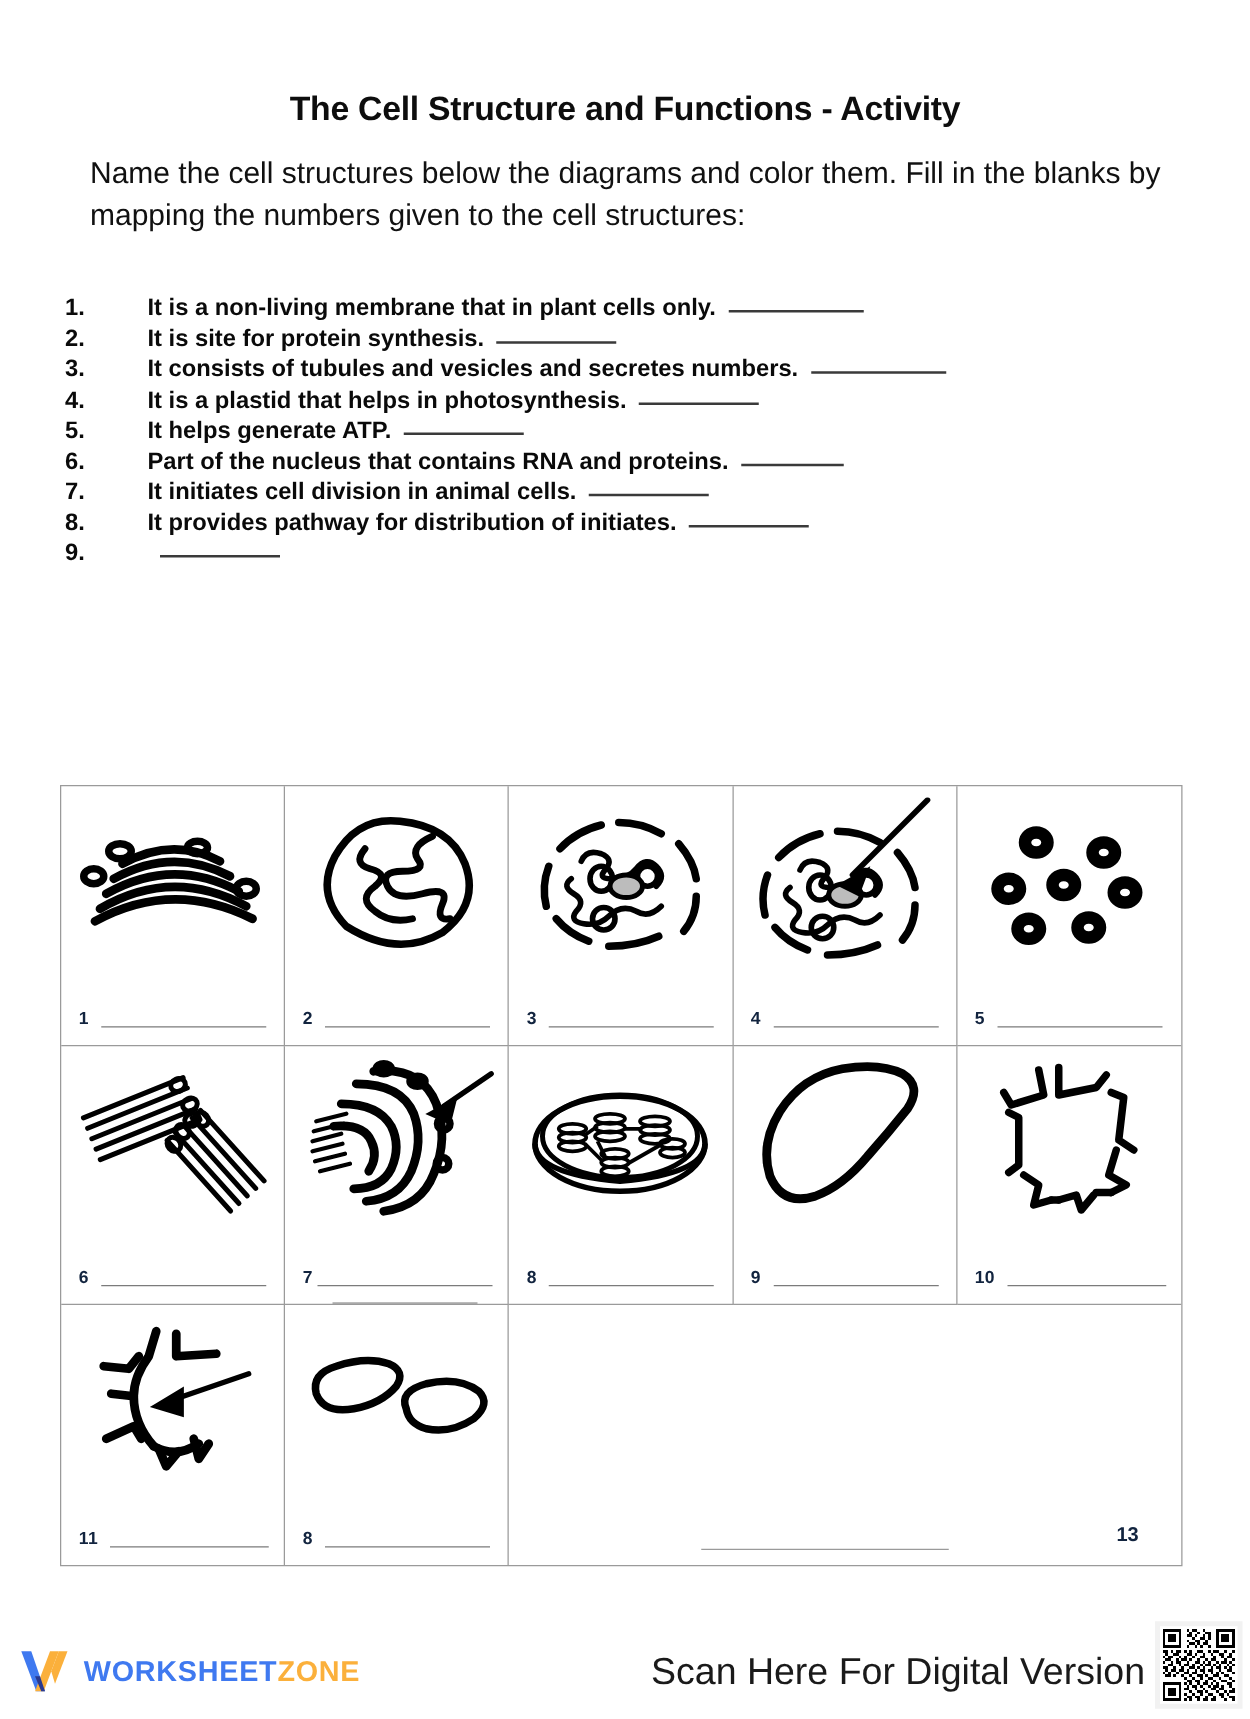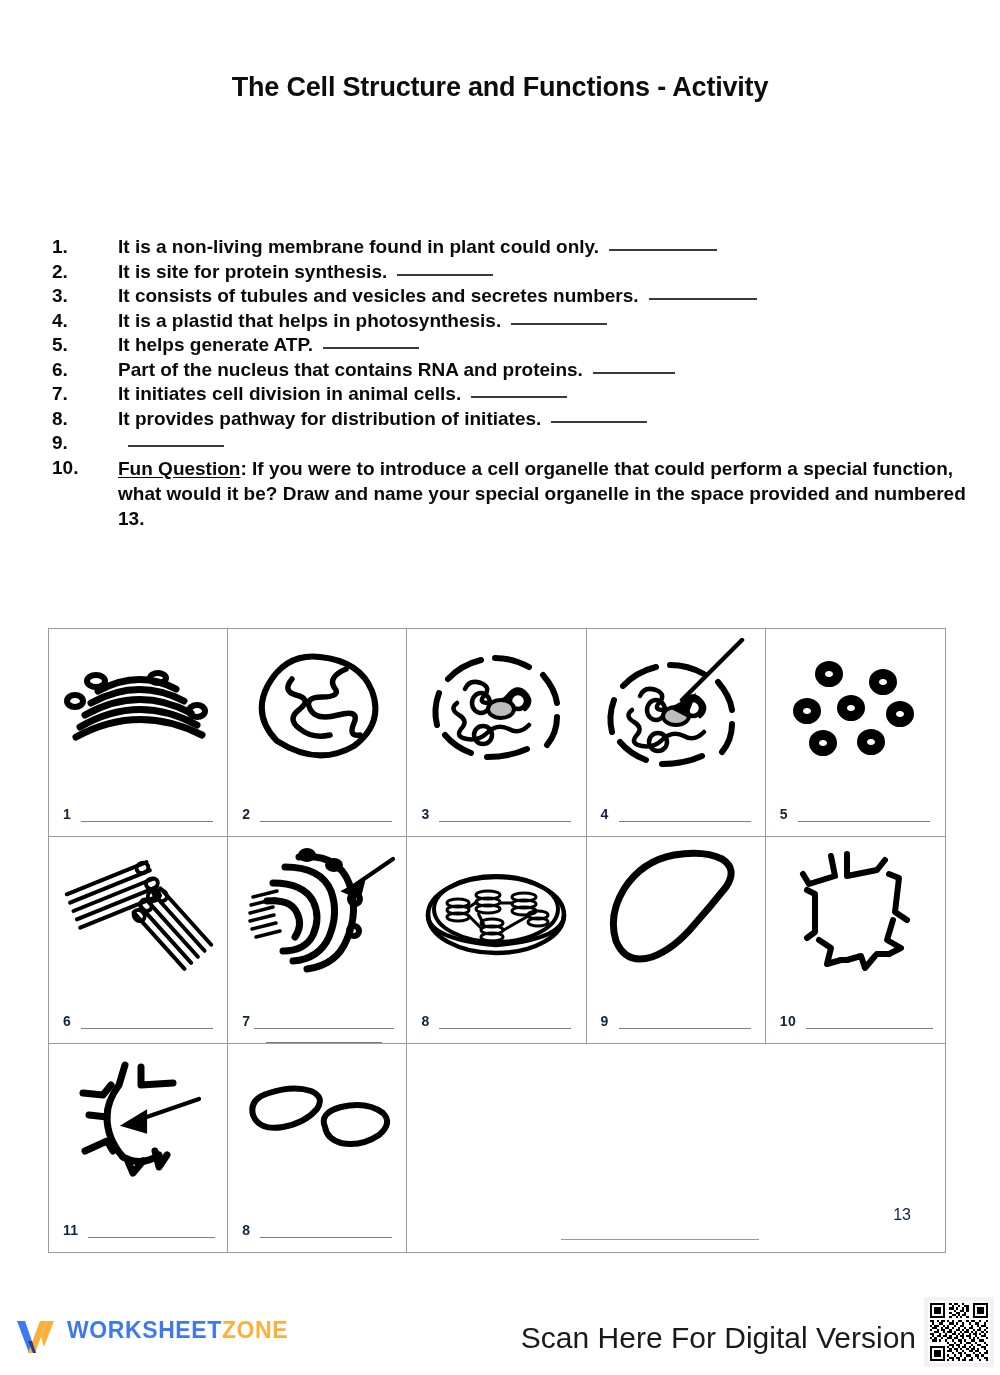--- a/index.html
+++ b/index.html
@@ -92,35 +92,35 @@
     max-width:132px;
   }
   .cellfoot.tight .n{margin-right:4px;}
   .cellfoot .ln2{
     position:absolute;left:24px;right:12px;bottom:-14px;
     border-bottom:1.4px solid #7b7b7b;height:0;max-width:150px;
   }
 
   
   .cell13foot{
-    position:absolute;left:0;bottom:28px;width:100%;
+    position:absolute;left:0;bottom:14px;width:100%;
     display:flex;align-items:flex-end;justify-content:flex-end;
     padding-right:34px;box-sizing:border-box;
-    font-size:16px;font-weight:normal;color:#12243f;
+    font-size:16px;font-weight:bold;color:#12243f;
   }
   .cell13line{
     position:absolute;left:154px;bottom:12px;width:198px;
     border-bottom:1.8px solid #9a9a9a;height:0;
   }
 
   
   .footer{position:absolute;left:0;bottom:0;width:1000px;height:86px;}
   .logo{
     position:absolute;left:14px;bottom:18px;
-    display:flex;align-items:flex-start;
+    display:flex;align-items:center;
   }
   .logo-mark{width:46px;height:40px;margin-right:7px;}
   .logo-text{
     font-size:23px;font-weight:bold;letter-spacing:0.6px;
     font-family:"Liberation Sans", sans-serif;
   }
   .logo-text .w{color:#3f79f0;}
   .logo-text .z{color:#fbb03b;}
   .scan{
     position:absolute;right:84px;bottom:20px;
@@ -133,26 +133,27 @@
   }
   .qr svg{display:block;}
 </style>
 </head>
 <body>
 
 <div class="page">
 
   <div class="title">The Cell Structure and Functions - Activity</div>
 
+  <div class="intro">Name the cell structures  below the diagrams and color them. Fill in the blanks by mapping the numbers given to the cell structures:</div>
 
   <div class="qlist">
 
     <div class="qrow">
       <span class="qnum">1.</span>
-      <span class="qtext"><span>It is a non-living membrane found in plant could only.</span><span class="blank b-lg"></span></span>
+      <span class="qtext"><span>It is a non-living membrane that in plant cells only.</span><span class="blank b-lg"></span></span>
     </div>
 
     <div class="qrow">
       <span class="qnum">2.</span>
       <span class="qtext"><span>It is site for protein synthesis.</span><span class="blank b-md"></span></span>
     </div>
 
     <div class="qrow">
       <span class="qnum">3.</span>
       <span class="qtext"><span>It consists of tubules and vesicles and  secretes numbers.</span><span class="blank b-lg"></span></span>
@@ -181,24 +182,20 @@
     <div class="qrow">
       <span class="qnum">8.</span>
       <span class="qtext"><span>It provides pathway for distribution of initiates.</span><span class="blank b-md"></span></span>
     </div>
 
     <div class="qrow">
       <span class="qnum">9.</span>
       <span class="qtext"><span class="blank b-md"></span></span>
     </div>
 
-    <div class="qrow q10">
-      <span class="qnum">10.</span>
-      <span class="qtext"><span class="underline-word">Fun Question</span><span>: If you were to introduce a cell organelle that could perform a special function, what would it be? Draw and name your special organelle in the space provided and numbered 13.</span></span>
-    </div>
 
   </div>
 
   <div class="grid">
 
     <div class="cell">
       <div class="art">
         <svg width="160" height="120" viewBox="0 0 160 120">
           <g fill="none" stroke="#000" stroke-linecap="round">
             <path d="M40 46 Q80 24 118 44" stroke-width="7"></path>

